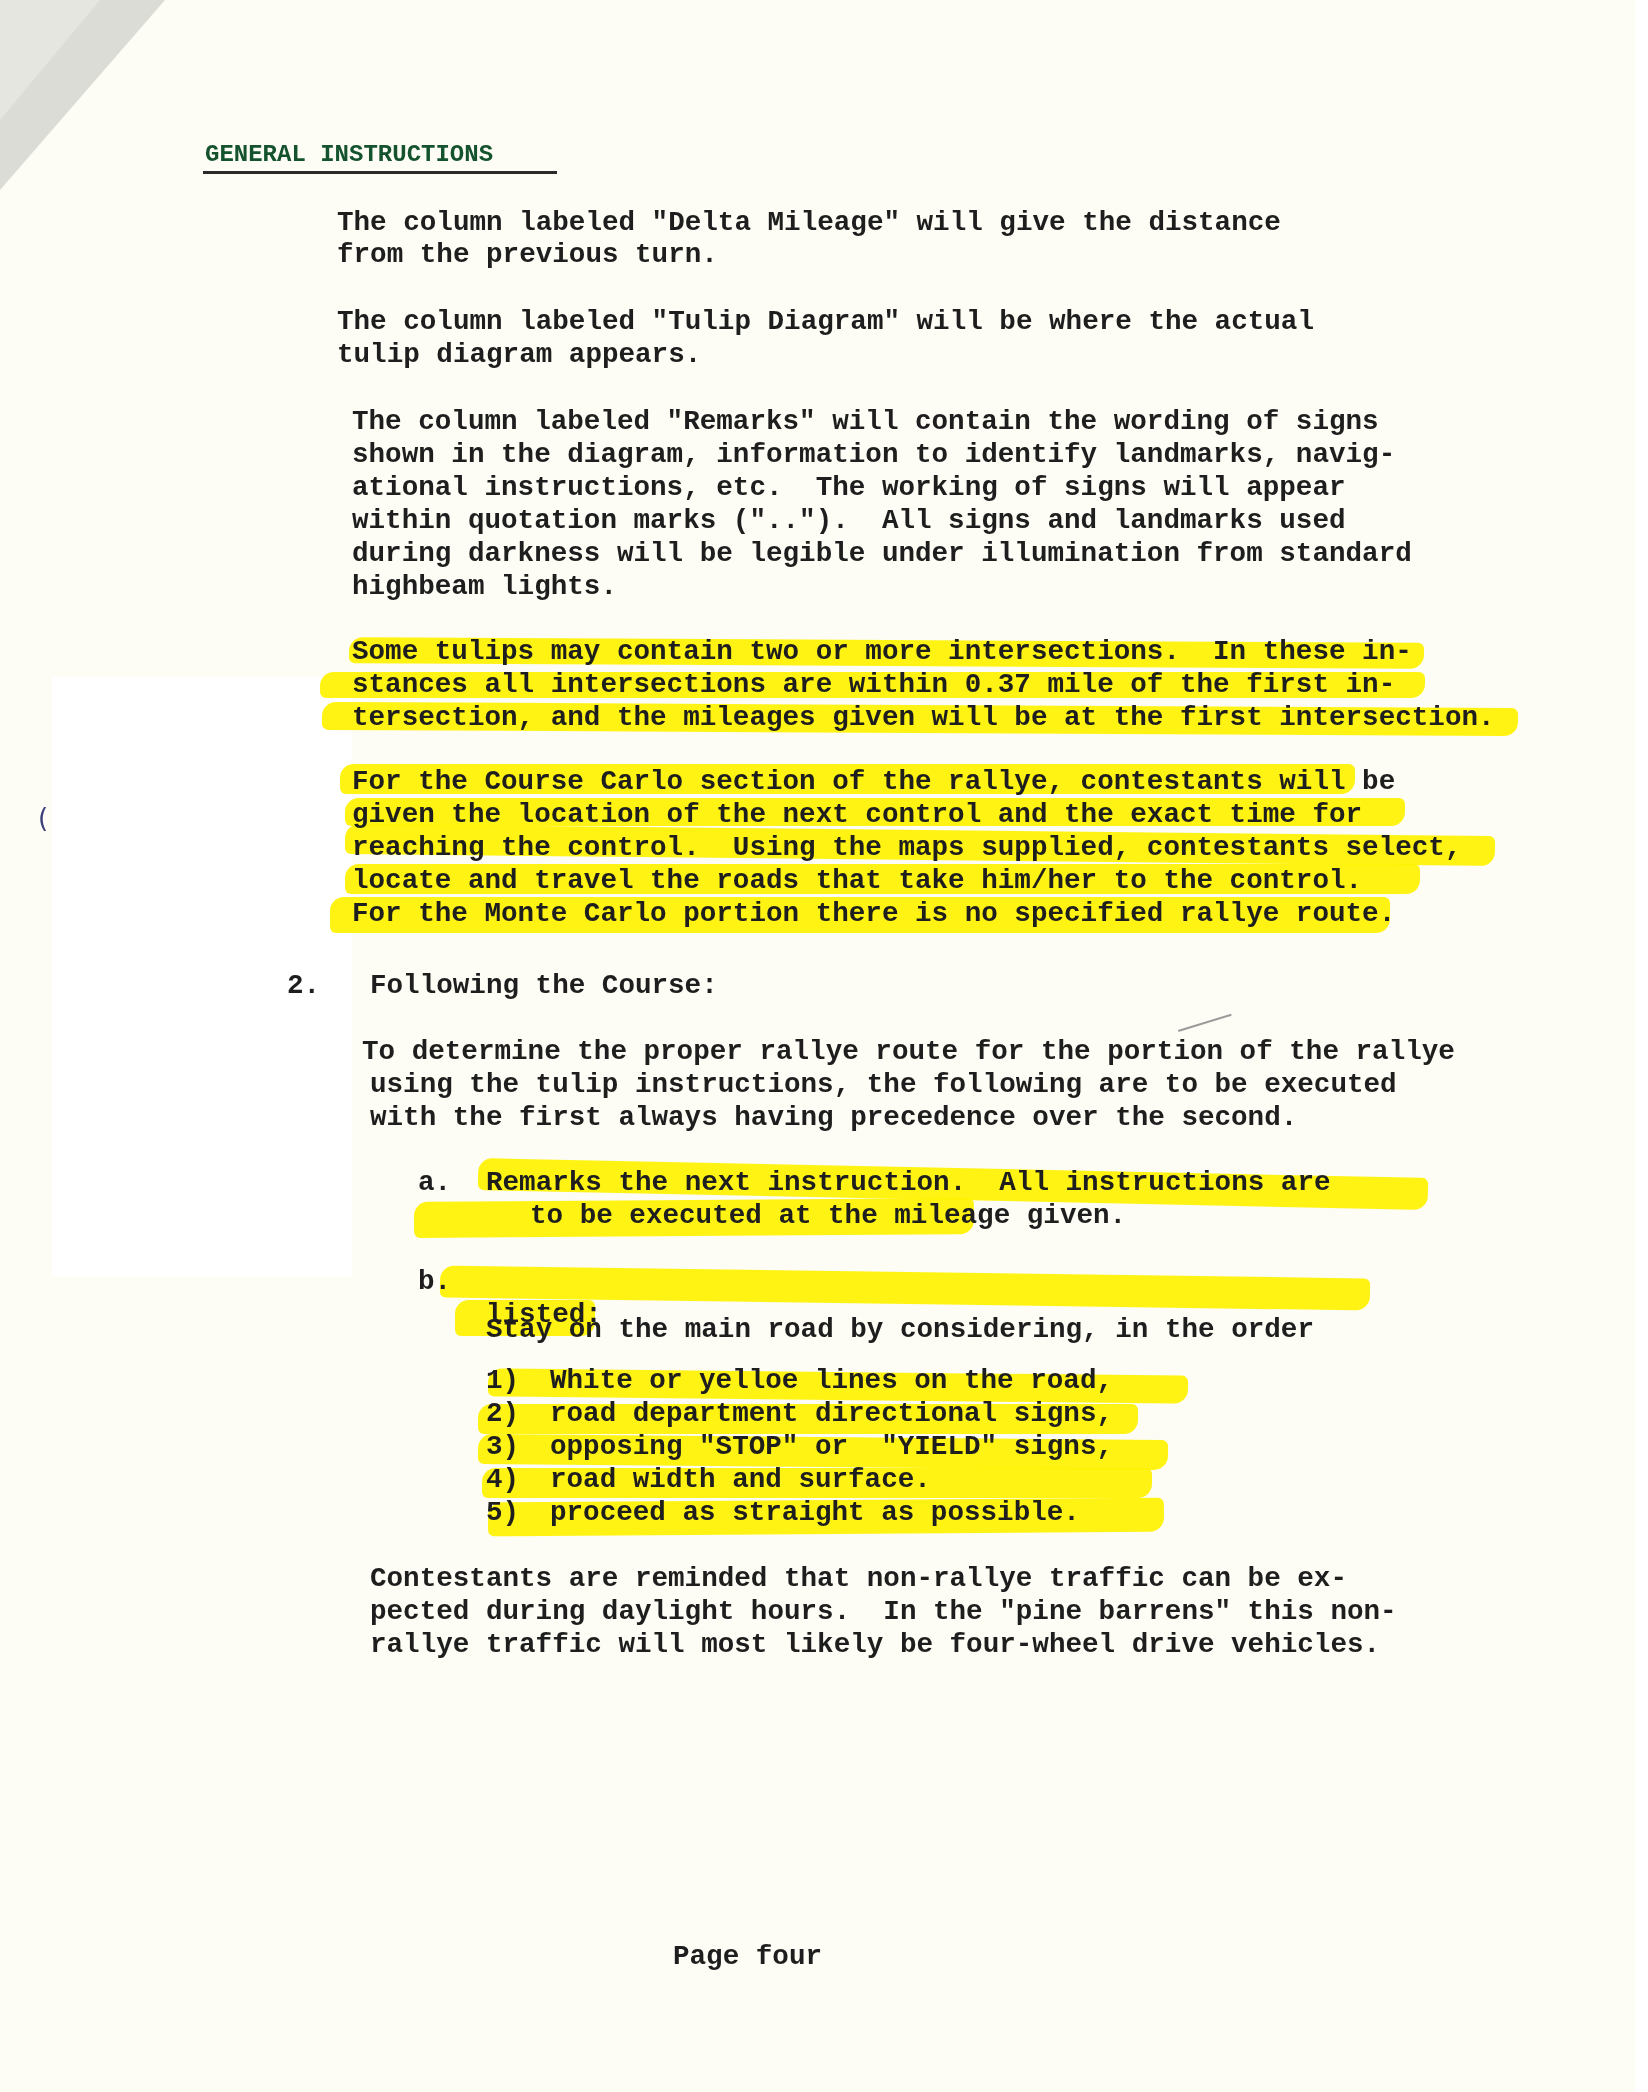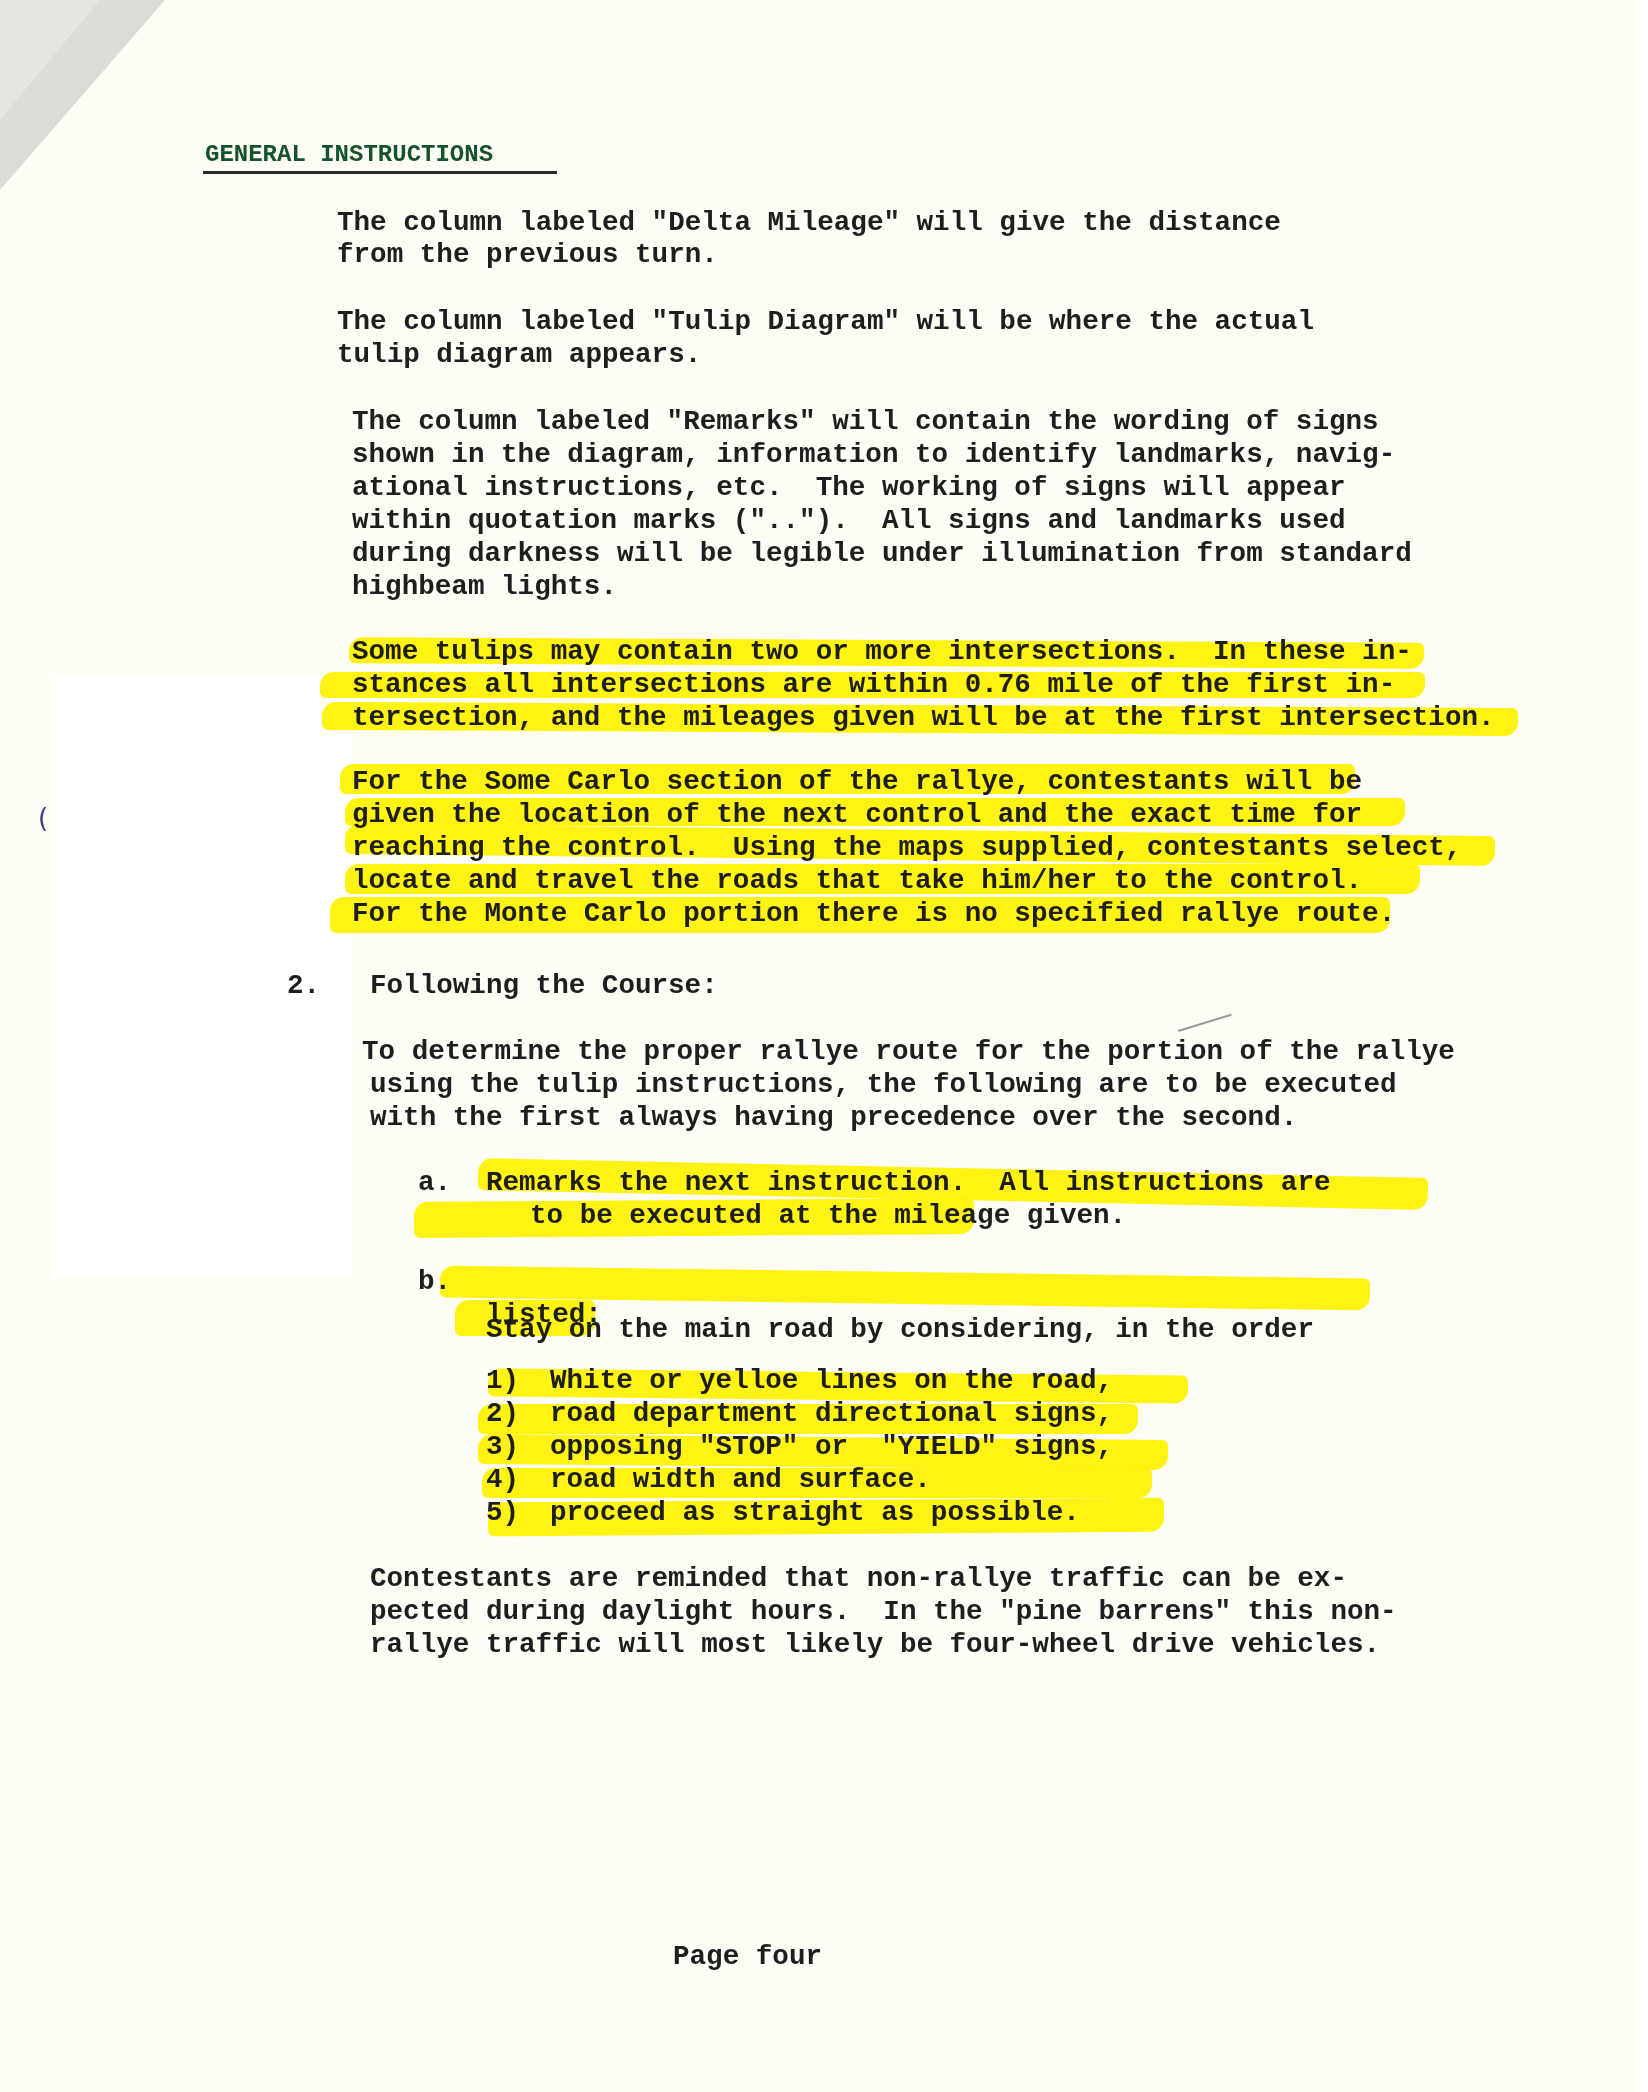--- a/index.html
+++ b/index.html
@@ -161,26 +161,26 @@
     <div class="line" style="left:352px; top:405px;">The column labeled "Remarks" will contain the wording of signs</div>
     <div class="line" style="left:352px; top:438px;">shown in the diagram, information to identify landmarks, navig-</div>
     <div class="line" style="left:352px; top:471px;">ational instructions, etc.  The working of signs will appear</div>
     <div class="line" style="left:352px; top:504px;">within quotation marks ("..").  All signs and landmarks used</div>
     <div class="line" style="left:352px; top:537px;">during darkness will be legible under illumination from standard</div>
     <div class="line" style="left:352px; top:570px;">highbeam lights.</div>
   </div>
 
   <div>
     <div class="line" style="left:352px; top:635px;">Some tulips may contain two or more intersections.  In these in-</div>
-    <div class="line" style="left:352px; top:668px;">stances all intersections are within 0.76 mile of the first in-</div>
+    <div class="line" style="left:352px; top:668px;">stances all intersections are within 0.37 mile of the first in-</div>
     <div class="line" style="left:352px; top:701px;">tersection, and the mileages given will be at the first intersection.</div>
   </div>
 
   <div>
-    <div class="line" style="left:352px; top:765px;">For the Some Carlo section of the rallye, contestants will be</div>
+    <div class="line" style="left:352px; top:765px;">For the Course Carlo section of the rallye, contestants will be</div>
     <div class="line" style="left:352px; top:798px;">given the location of the next control and the exact time for</div>
     <div class="line" style="left:352px; top:831px;">reaching the control.  Using the maps supplied, contestants select,</div>
     <div class="line" style="left:352px; top:864px;">locate and travel the roads that take him/her to the control.</div>
     <div class="line" style="left:352px; top:897px;">For the Monte Carlo portion there is no specified rallye route.</div>
   </div>
 
   <div>
     <div class="line" style="left:287px; top:969px;">2.</div>
     <div class="line" style="left:370px; top:969px;">Following the Course:</div>
 

